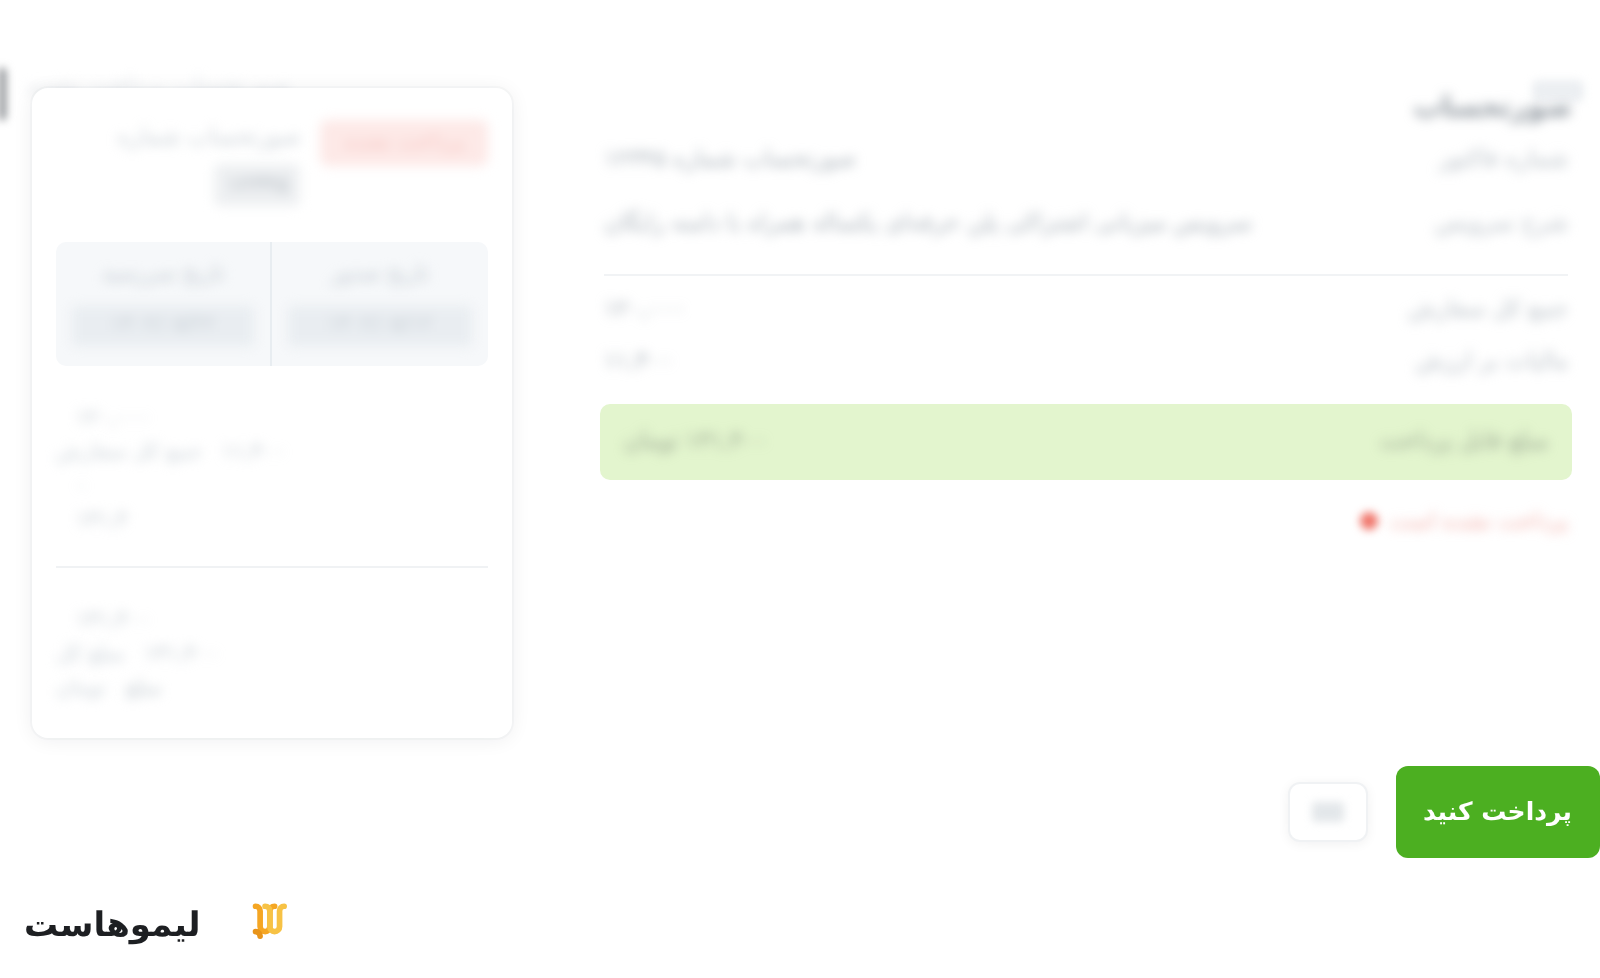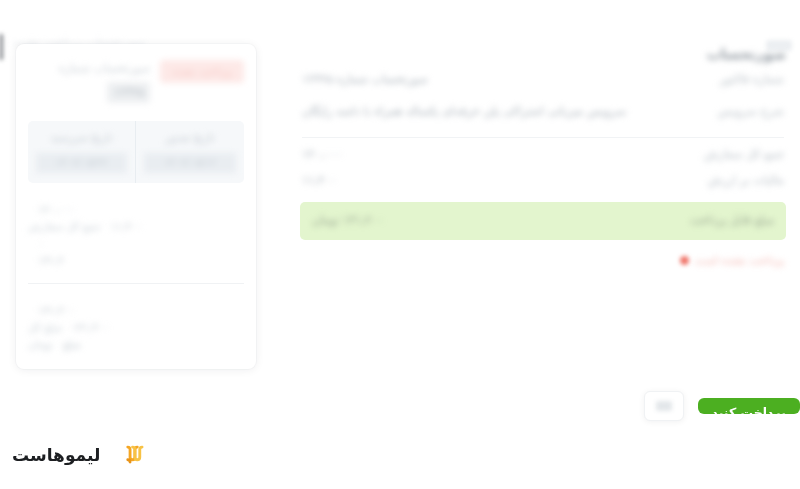--- a/index.html
+++ b/index.html
@@ -307,21 +307,21 @@
   }
   .btn-secondary .sec-glyph {
     width: 16px;
     height: 10px;
     border-radius: 2px;
     background: #e3e7ea;
     display: block;
   }
   .btn-primary {
     min-width: 78px;
-    height: 16px;
+    height: 46px;
     background: #4caf21;
     color: #ffffff;
     border: none;
     border-radius: 6px;
     font-family: "DejaVu Sans", "Liberation Sans", sans-serif;
     font-size: 12.5px;
     font-weight: 700;
     letter-spacing: 0;
     padding: 0 14px;
     cursor: pointer;
@@ -332,21 +332,21 @@
 
   
   .brand {
     position: absolute;
     left: 0;
     right: 0;
     top: 438px;
     height: 34px;
     display: flex;
     flex-direction: row;
-    align-items: center;
+    align-items: flex-end;
     justify-content: flex-end;
     gap: 23px;
     padding-left: 12px;
     direction: rtl;
   }
   .brand-mark {
     width: 22px;
     height: 22px;
     flex: 0 0 auto;
     display: block;

